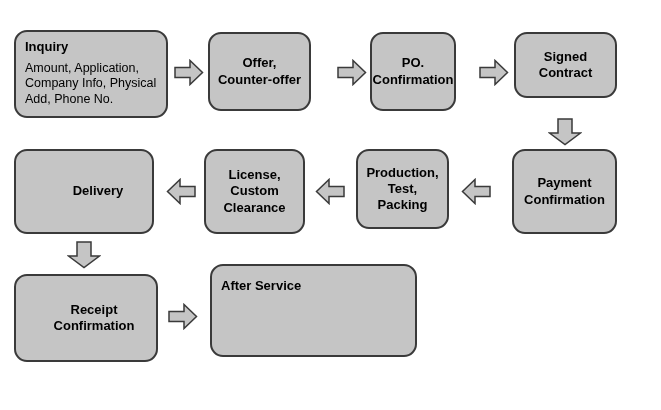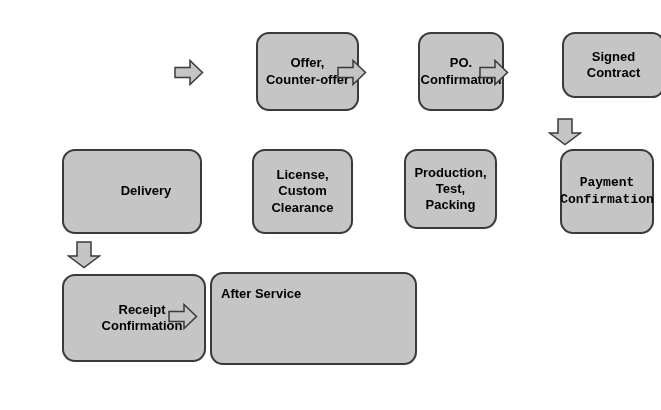--- a/index.html
+++ b/index.html
@@ -26,21 +26,20 @@
     background:var(--box-fill);
     border:2px solid var(--box-border);
     border-radius:13px;
     color:var(--text);
   }
   .node.center{
     display:flex;
     align-items:center;
     justify-content:center;
     text-align:center;
-    margin-left:48px;
   }
   .node-label{
     font-weight:bold;
     font-size:13px;
     line-height:1.25;
     white-space:pre-line;
   }
   .node.left-text{
     padding:7px 9px;
     text-align:left;
@@ -63,20 +62,24 @@
     stroke:var(--box-border);
     stroke-width:1.5;
     stroke-linejoin:miter;
   }
 </style>
 </head>
 <body>
 
 <div class="canvas">
 
+  <div class="node left-text" style="left:14px;top:30px;width:154px;height:88px;">
+    <div class="node-title">Inquiry</div>
+    <div class="node-body">Amount, Application, Company Info, Physical Add, Phone No.</div>
+  </div>
 
   <svg class="arrow" style="left:174px;top:59px;" width="30" height="27" viewBox="0 0 30 27">
     <polygon class="arrow-shape" points="1,8.5 16,8.5 16,1.5 28.5,13.5 16,25.5 16,18.5 1,18.5"></polygon>
   </svg>
 
   <div class="node center" style="left:208px;top:32px;width:103px;height:79px;">
     <div class="node-label">Offer,
 Counter-offer</div>
   </div>
 
@@ -95,21 +98,21 @@
 
   <div class="node center" style="left:514px;top:32px;width:103px;height:66px;">
     <div class="node-label">Signed
 Contract</div>
   </div>
 
   <svg class="arrow" style="left:548px;top:118px;" width="34" height="28" viewBox="0 0 34 28">
     <polygon class="arrow-shape" points="10,1 24,1 24,15 32.5,15 17,26.5 1.5,15 10,15"></polygon>
   </svg>
 
-  <div class="node center" style="left:512px;top:149px;width:94px;height:85px;font-family:Liberation Mono, monospace;">
+  <div class="node center" style="left:512px;top:149px;width:105px;height:85px;">
     <div class="node-label">Payment
 Confirmation</div>
   </div>
 
   <svg class="arrow" style="left:461px;top:178px;" width="30" height="27" viewBox="0 0 30 27">
     <polygon class="arrow-shape" points="29,8.5 14,8.5 14,1.5 1.5,13.5 14,25.5 14,18.5 29,18.5"></polygon>
   </svg>
 
   <div class="node center" style="left:356px;top:149px;width:93px;height:80px;">
     <div class="node-label">Production,
@@ -141,17 +144,17 @@
 
   <div class="node center" style="left:14px;top:274px;width:144px;height:88px;padding-left:16px;">
     <div class="node-label">Receipt
 Confirmation</div>
   </div>
 
   <svg class="arrow" style="left:168px;top:303px;" width="30" height="27" viewBox="0 0 30 27">
     <polygon class="arrow-shape" points="1,8.5 16,8.5 16,1.5 28.5,13.5 16,25.5 16,18.5 1,18.5"></polygon>
   </svg>
 
-  <div class="node left-text" style="left:210px;top:272px;width:207px;height:93px;padding-top:12px;">
+  <div class="node left-text" style="left:210px;top:264px;width:207px;height:93px;padding-top:12px;">
     <div class="node-title">After Service</div>
   </div>
 
 </div>
 
 </body></html>

